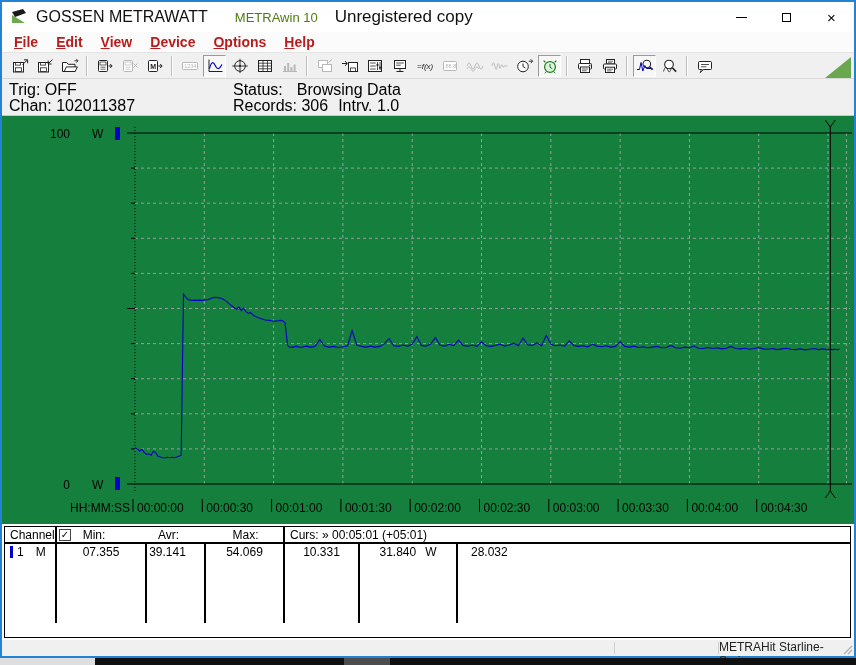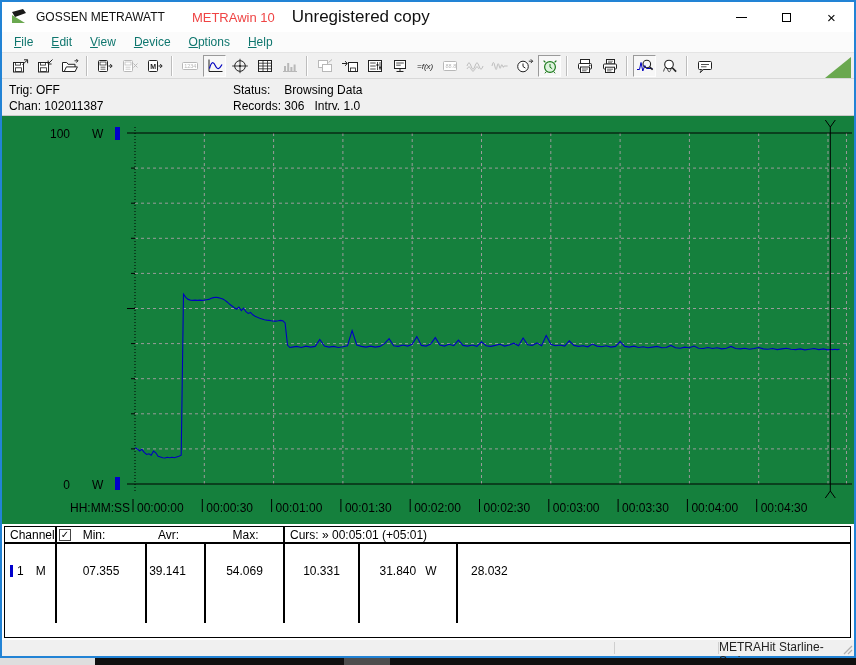--- a/index.html
+++ b/index.html
@@ -3,44 +3,44 @@
 <meta charset="utf-8">
 <style>
   html,body{margin:0;padding:0;background:#000;}
   *{box-sizing:border-box;font-family:"Liberation Sans",sans-serif;}
   #stage{position:relative;width:856px;height:665px;background:#000;overflow:hidden;}
   #window{position:absolute;left:0;top:0;width:856px;height:658px;border:2px solid #2283d5;background:#f0f0f0;}
 
   
   .titlebar{height:30px;background:#fff;display:flex;align-items:center;position:relative;}
   .app-icon{width:16px;height:16px;margin-left:9px;}
-  .t-app{margin-left:9px;font-size:12px;color:#111;}
-  .t-prod{margin-left:27px;font-size:13px;color:#ef4444;}
+  .t-app{margin-left:9px;font-size:16px;color:#111;}
+  .t-prod{margin-left:27px;font-size:13px;color:#4d7c0f;}
   .t-lic{margin-left:17px;font-size:17px;color:#111;}
   .cap-btns{position:absolute;right:0;top:0;height:30px;display:flex;}
   .cap-btn{width:45px;height:30px;display:flex;align-items:center;justify-content:center;cursor:default;}
   .glyph-min{width:11px;height:1px;background:#000;}
   .glyph-max{width:9px;height:9px;border:1px solid #000;}
   .glyph-close{font-size:15px;color:#000;line-height:1;}
 
   
   .menubar{height:20px;background:#fbfbfb;display:flex;align-items:center;padding-left:3px;}
-  .menu-item{padding:2px 9px;font-size:12px;color:#0f766e;}
+  .menu-item{padding:2px 9px;font-size:14px;color:#b91c1c;font-weight:bold;}
   .menu-item u{text-decoration:underline;}
 
   
   .toolbar{height:27px;background:#f0f0f0;border-top:1px solid #e4e4e4;border-bottom:1px solid #d8d8d8;display:flex;align-items:center;padding-left:5px;position:relative;}
   .tb-btn{width:23px;height:22px;display:flex;align-items:center;justify-content:center;color:#222;border:1px solid transparent;margin:0 1px;}
   .tb-btn.pressed{border-color:#9a9a9a #fdfdfd #fdfdfd #9a9a9a;background:#f7f7f7;}
   .tb-btn.disabled{color:#b8b8b8;}
   .tb-sep{width:2px;height:20px;border-left:1px solid #bdbdbd;border-right:1px solid #fff;margin:0 4px;}
   .tb-corner{position:absolute;right:1px;top:2px;}
 
   
-  .infopanel{height:37px;border-bottom:1px solid #c9c9c9;position:relative;font-size:12px;color:#000;}
+  .infopanel{height:37px;border-bottom:1px solid #c9c9c9;position:relative;font-size:16px;color:#000;}
   .info-left{position:absolute;left:7px;top:3px;line-height:16px;}
   .info-mid{position:absolute;left:231px;top:3px;line-height:16px;}
   .info-mid .gap{display:inline-block;width:14px;}
   .info-mid .gap2{display:inline-block;width:10px;}
 
   
   .chartpanel{position:relative;height:408px;background:#15803d;}
   .chartpanel svg{position:absolute;left:0;top:0;}
 
   
@@ -48,21 +48,21 @@
   .mt{position:absolute;left:2px;right:3px;top:2px;bottom:2px;border:1px solid #000;}
   .mt-head{height:17px;display:flex;border-bottom:2px solid #000;align-items:stretch;}
   .mt-h-channel{width:52px;border-right:2px solid #000;padding:1px 0 0 5px;}
   .mt-h-group{width:228px;border-right:2px solid #000;position:relative;}
   .mt-h-group .hmin{position:absolute;left:0;width:74px;top:1px;text-align:center;}
   .mt-h-group .havr{position:absolute;left:74px;width:75px;top:1px;text-align:center;}
   .mt-h-group .hmax{position:absolute;left:149px;width:79px;top:1px;text-align:center;}
   .mt-h-curs{flex:1;padding:1px 0 0 5px;}
   .checkbox{position:absolute;left:2px;top:2px;width:12px;height:12px;background:#fff;border:1px solid #444;font-size:10px;line-height:10px;text-align:center;color:#000;}
   .mt-body{position:relative;height:calc(100% - 19px);}
-  .mt-col{position:absolute;top:0;bottom:12px;border-right:2px solid #000;padding-top:20px;text-align:center;}
+  .mt-col{position:absolute;top:0;bottom:12px;border-right:2px solid #000;padding-top:1px;text-align:center;}
   .mt-col.c1{left:0;width:52px;text-align:left;padding-left:5px;}
   .mt-col.c2{left:52px;width:90px;}
   .mt-col.c3{left:126px;width:75px;}
   .mt-col.c4{left:201px;width:79px;}
   .mt-col.c5{left:280px;width:75px;}
   .mt-col.c6{left:355px;width:98px;}
   .mt-col.c7{left:453px;right:0;border-right:none;text-align:left;padding-left:13px;}
   .ch-mark{display:inline-block;width:3px;height:12px;background:#0000cc;vertical-align:-2px;margin-right:4px;}
   .ch-mode{display:inline-block;margin-left:12px;}
   .c6 .unit{display:inline-block;margin-left:9px;}

